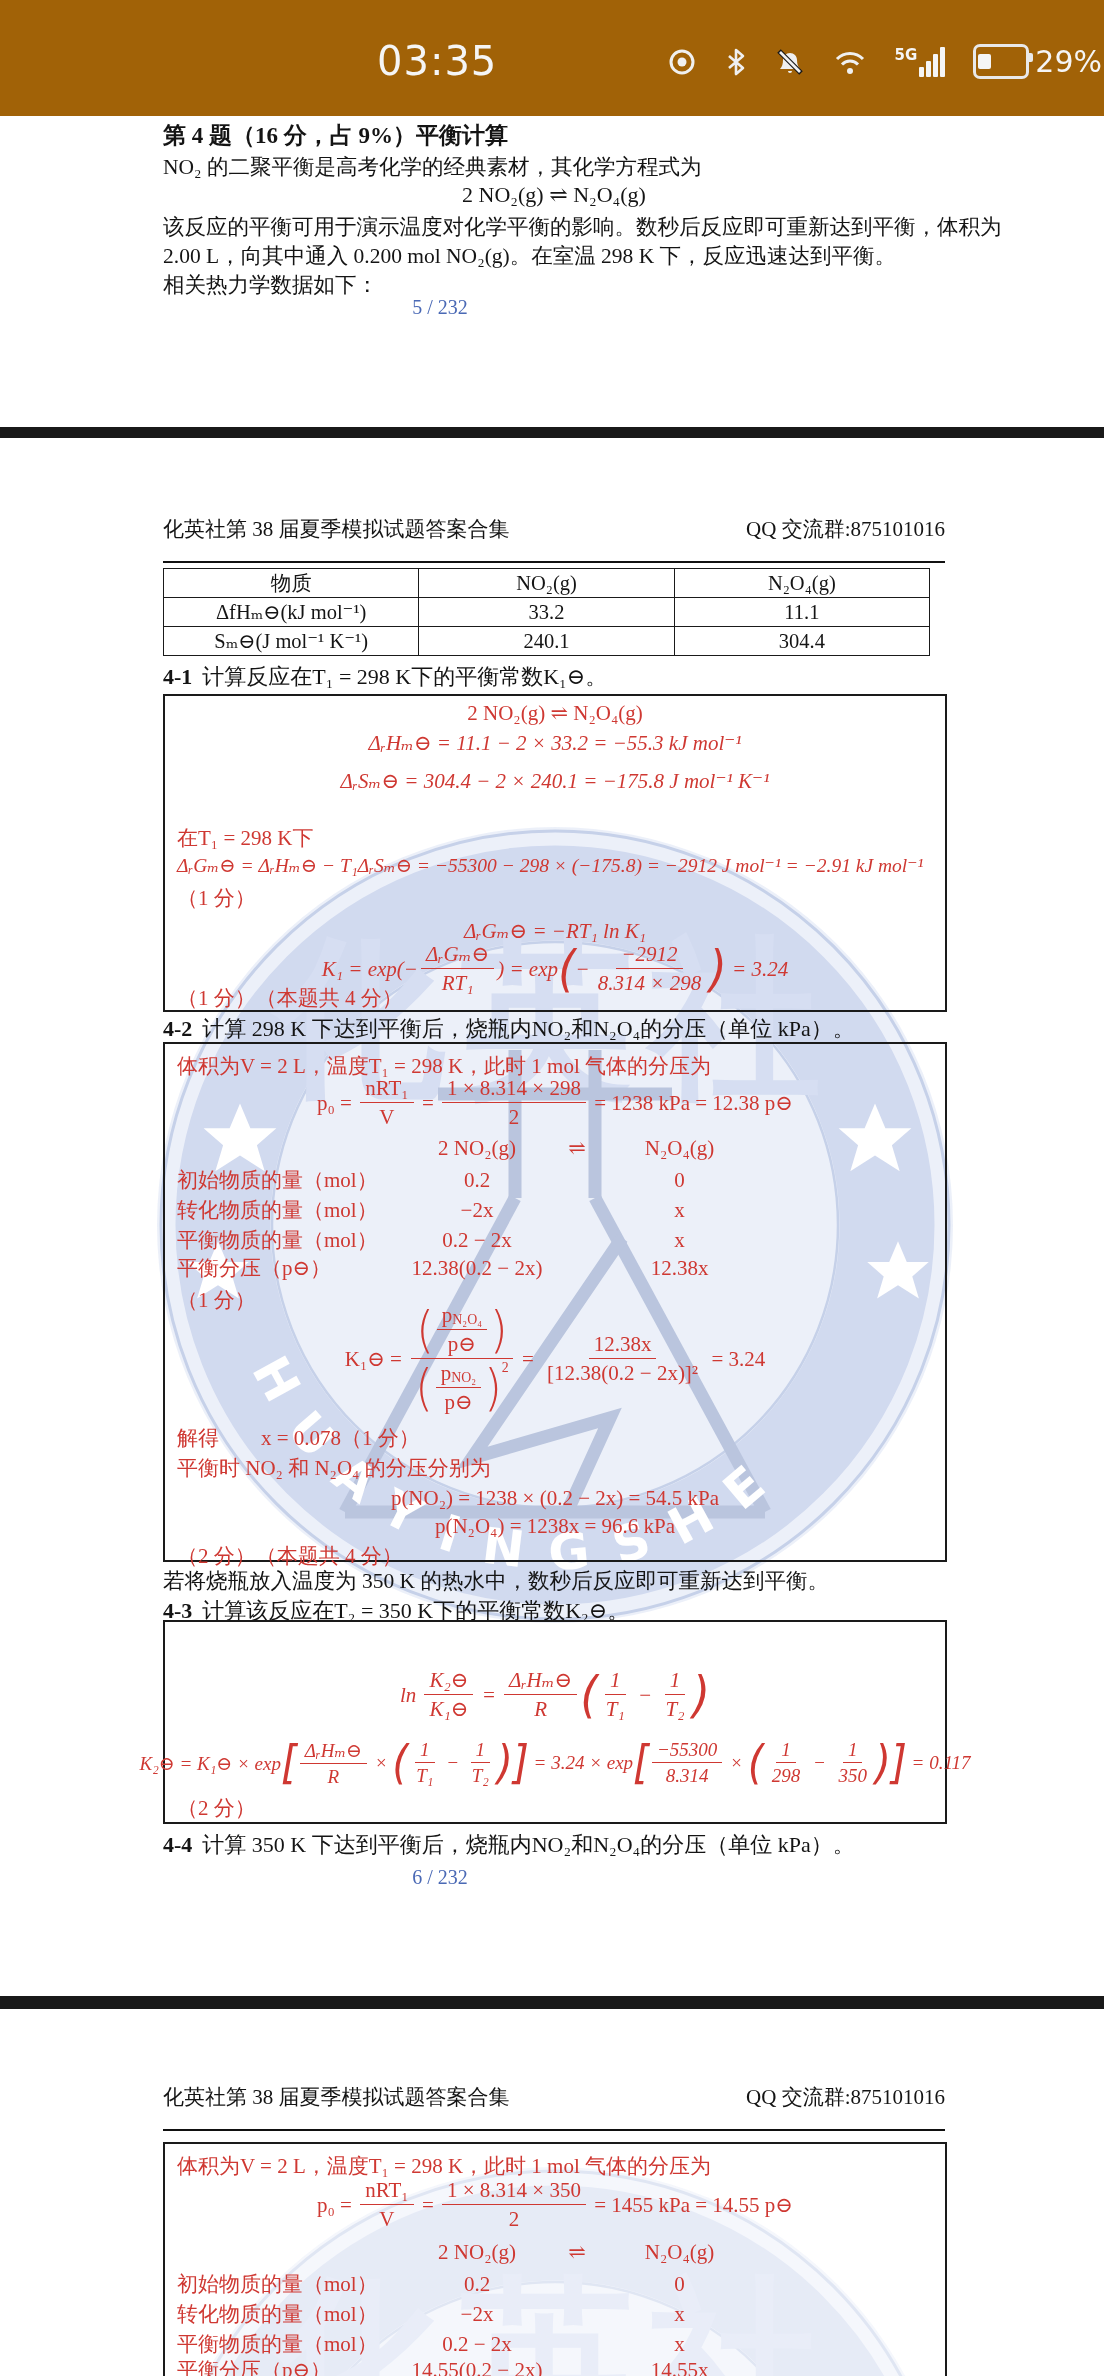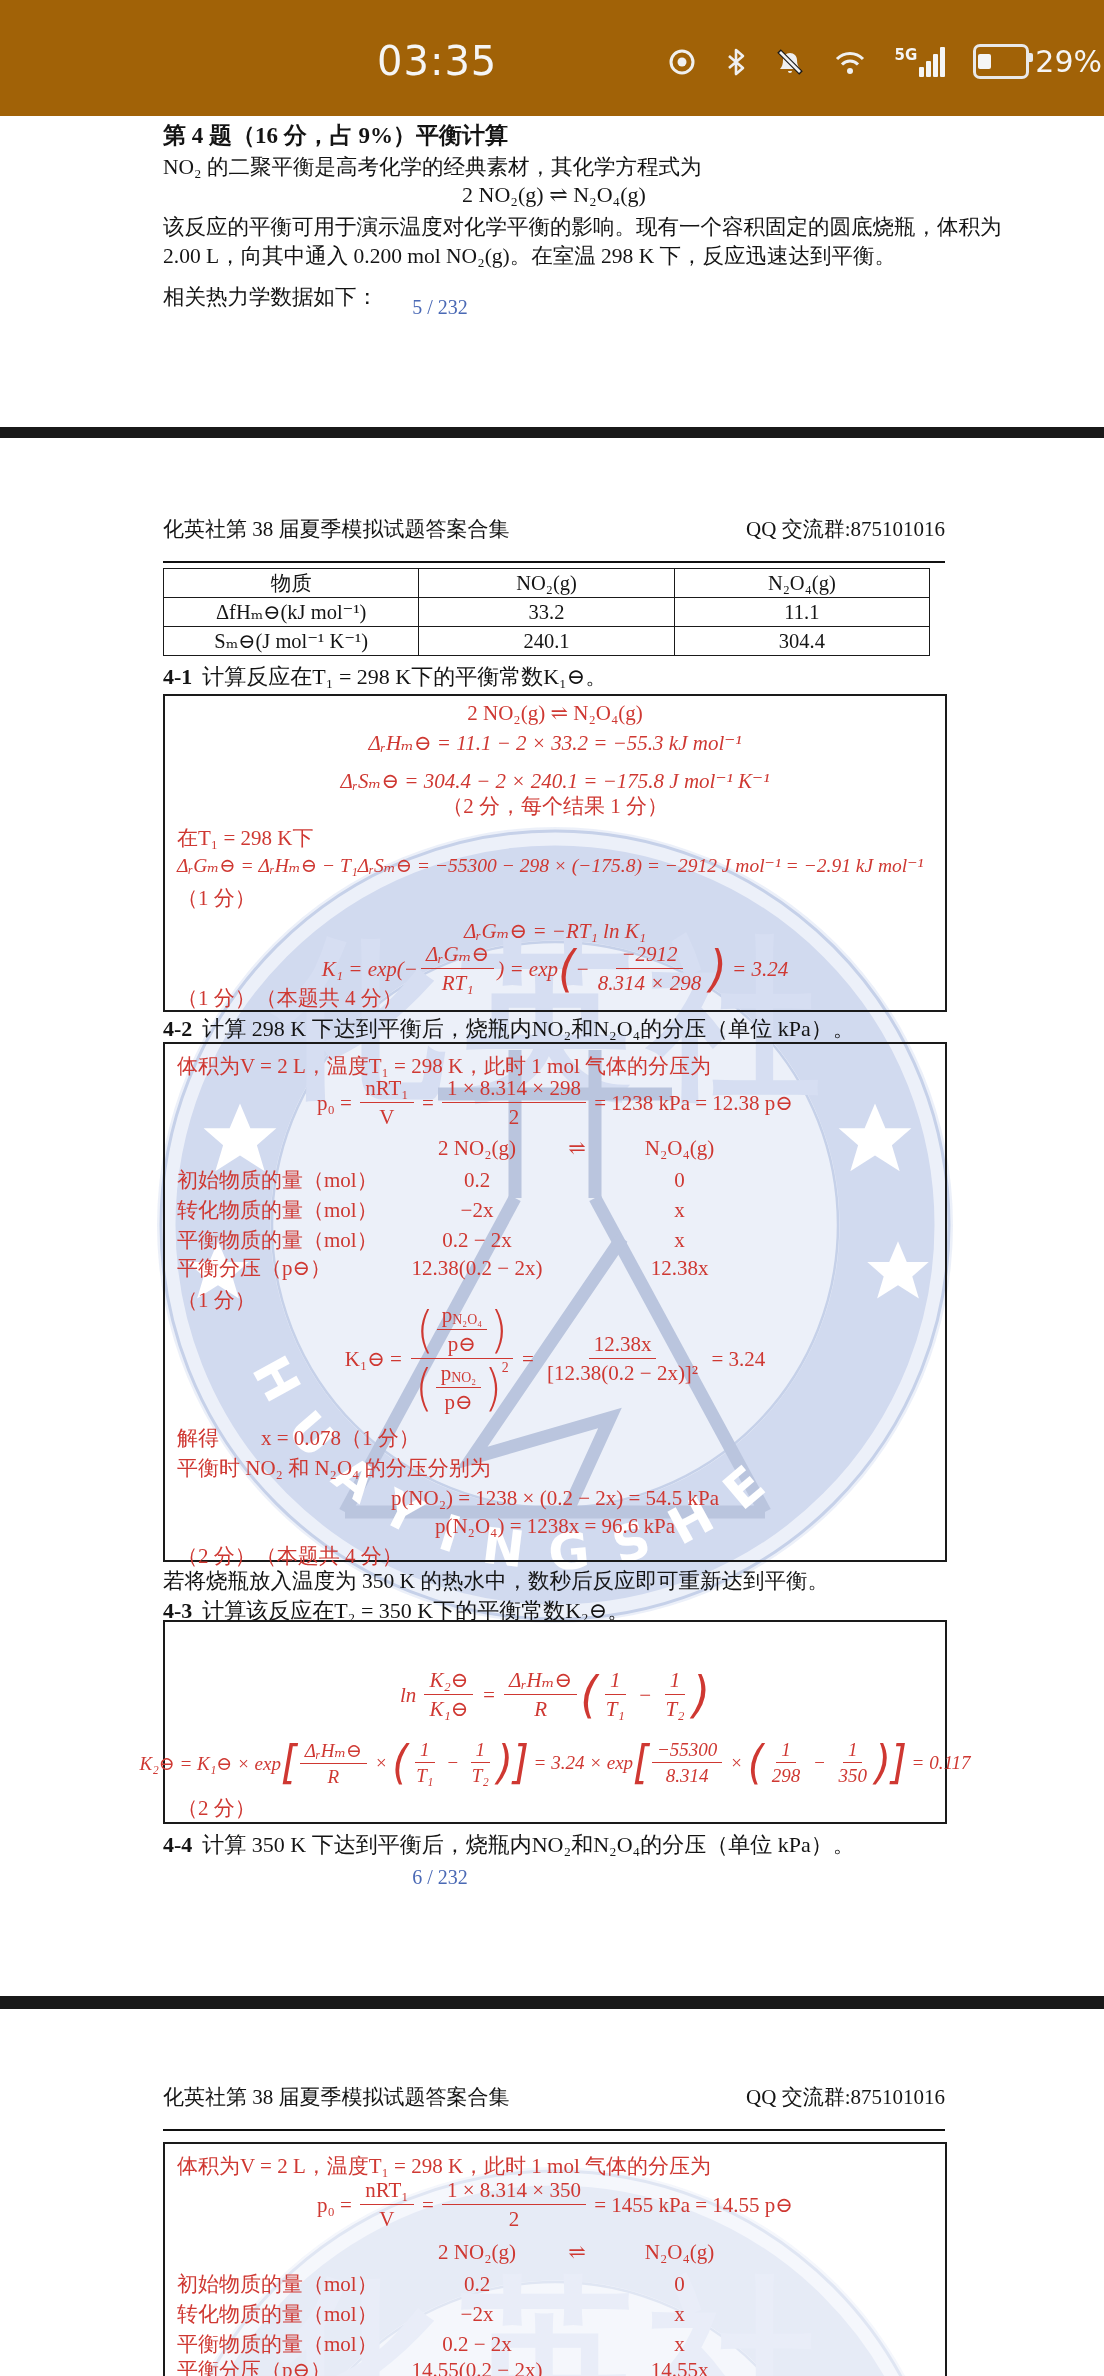--- a/index.html
+++ b/index.html
@@ -107,23 +107,23 @@
           <span class="batt-fill" style="width:13px"></span>
         </span>
       <span class="batt-pct">29%</span>
     </span>
   </div>
 </div>
 
 <div class="doc-line bold" style="top:120px;font-size:23px;">第 4 题（16 分，占 9%）平衡计算</div>
 <div class="doc-line" style="top:152px;">NO₂ 的二聚平衡是高考化学的经典素材，其化学方程式为</div>
 <div class="doc-line center" style="top:182px;font-size:22px;">2 NO₂(g) ⇌ N₂O₄(g)</div>
-<div class="doc-line" style="top:212px;">该反应的平衡可用于演示温度对化学平衡的影响。现有一个容积固定的圆底烧瓶，体积为</div>
+<div class="doc-line" style="top:212px;">该反应的平衡可用于演示温度对化学平衡的影响。数秒后反应即可重新达到平衡，体积为</div>
 <div class="doc-line" style="top:241px;">2.00 L，向其中通入 0.200 mol NO₂(g)。在室温 298 K 下，反应迅速达到平衡。</div>
-<div class="doc-line" style="top:282px;font-family:Liberation Mono, monospace;">相关热力学数据如下：</div>
+<div class="doc-line" style="top:270px;font-family:Liberation Mono, monospace;">相关热力学数据如下：</div>
 <div class="pagenum" style="top:296px;">5 / 232</div>
 
 <div class="sep" style="top:427px;height:11px;"></div>
 
 <svg class="wm" style="left:140px;top:810px;" width="830" height="830" viewBox="0 0 830 830">
   <g opacity="0.8">
     <circle cx="415" cy="415" r="398" fill="#e8edf8"></circle>
     <circle cx="415" cy="415" r="332" fill="none" stroke="#c6d1ec" stroke-width="95"></circle>
     <circle cx="415" cy="415" r="394" fill="none" stroke="#b8c6e4" stroke-width="3"></circle>
     <circle cx="415" cy="415" r="283" fill="none" stroke="#b8c6e4" stroke-width="2.5"></circle>
@@ -178,21 +178,20 @@
   </table>
 
 <div class="qtitle content-z" style="top:662px;">
   <b>4-1</b><span>计算反应在T₁ = 298 K下的平衡常数K₁⊖。</span>
 </div>
 
 <div class="rbox" style="top:694px;height:314px;">
   <div class="bl c" style="top:5px;">2 NO₂(g) ⇌ N₂O₄(g)</div>
   <div class="bl c it" style="top:35px;">ΔᵣHₘ⊖ = 11.1 − 2 × 33.2 = −55.3 kJ mol⁻¹</div>
   <div class="bl c it" style="top:73px;">ΔᵣSₘ⊖ = 304.4 − 2 × 240.1 = −175.8 J mol⁻¹ K⁻¹</div>
-  <div class="bl c" style="top:96px;">（2 分，每个结果 1 分）</div>
   <div class="bl" style="top:128px;">在T₁ = 298 K下</div>
   <div class="bl it sm2" style="top:158px;">ΔᵣGₘ⊖ = ΔᵣHₘ⊖ − T₁ΔᵣSₘ⊖ = −55300 − 298 × (−175.8) = −2912 J mol⁻¹ = −2.91 kJ mol⁻¹</div>
   <div class="bl" style="top:188px;">（1 分）</div>
   <div class="bl c it" style="top:223px;">ΔᵣGₘ⊖ = −RT₁ ln K₁</div>
   <div class="bl c it mline c" style="top:242px;height:62px;">
       <span class="mrow"><span class="mt">K₁ = exp(−</span><span class="frac"><span class="mrow fn"><span class="mt">ΔᵣGₘ⊖</span></span><span class="mrow fd"><span class="mt">RT₁</span></span></span><span class="mt">) = exp</span><span class="mgrp"><span class="par">(</span><span class="mrow"><span class="mt">−</span><span class="frac"><span class="mrow fn"><span class="mt">−2912</span></span><span class="mrow fd"><span class="mt">8.314 × 298</span></span></span></span><span class="par">)</span></span><span class="mt"> = 3.24</span></span>
     </div>
   <div class="bl" style="top:288px;">（1 分）（本题共 4 分）</div>
 </div>
 

